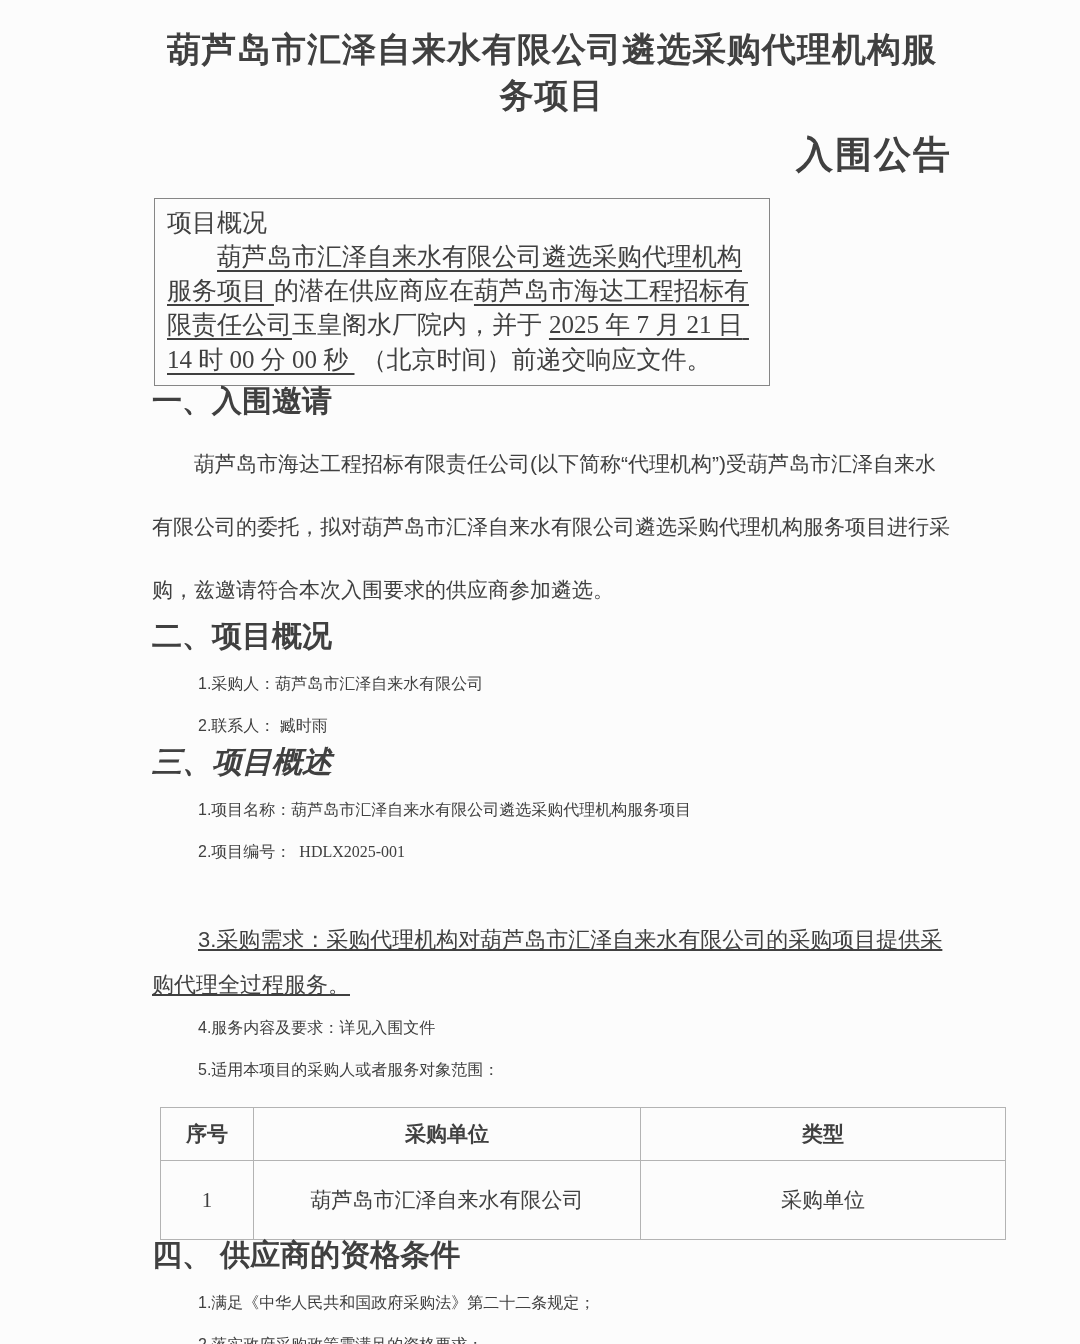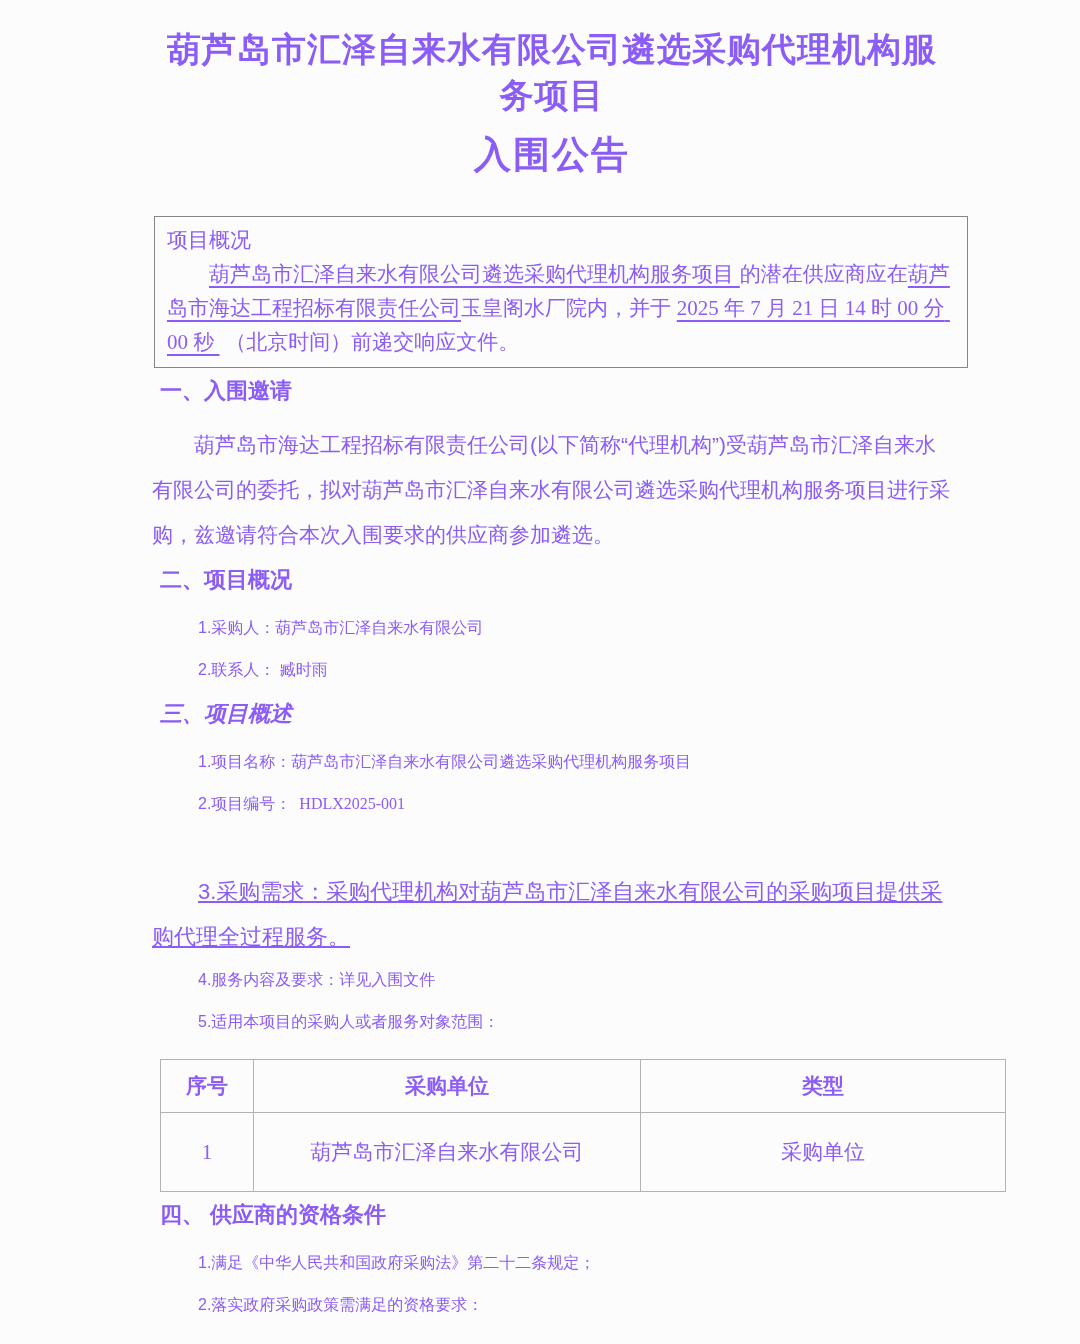--- a/index.html
+++ b/index.html
@@ -6,80 +6,80 @@
     margin: 0;
     padding: 0;
     background: #f4f4f4;
   }
   .page {
     position: relative;
     width: 1080px;
     height: 1344px;
     margin: 0 auto;
     background: #fcfcfc;
-    color: #8b5cf6;
+    color: #404040;
     font-family: "Liberation Sans", "DejaVu Sans", sans-serif;
     box-sizing: border-box;
     padding: 26px 128px 0 152px;
     overflow: hidden;
   }
   .num {
     font-family: "Liberation Serif", "DejaVu Serif", serif;
   }
   .title1 {
     font-size: 34px;
     font-weight: bold;
     text-align: center;
     line-height: 46px;
     margin: 0;
     letter-spacing: 1px;
   }
   .title2 {
     font-size: 37px;
     font-weight: bold;
-    text-align: center;
+    text-align: right;
     line-height: 50px;
     margin: 12px 0 0 0;
     letter-spacing: 2px;
   }
   .overview-box {
     box-sizing: border-box;
-    width: 814px;
-    margin-top: 36px;
+    width: 616px;
+    margin-top: 18px;
     margin-left: 2px;
     border: 1px solid #868686;
     padding: 6px 12px 8px 12px;
-    font-size: 21px;
+    font-size: 25px;
     line-height: 34px;
   }
   .overview-box .box-heading {
     white-space: pre-wrap;
   }
   .overview-box .box-para {
     margin: 0;
     text-indent: 2em;
     white-space: pre-wrap;
   }
   .u { text-decoration: underline; text-underline-offset: 5px; }
   h2.sec-heading {
-    font-size: 22px;
+    font-size: 30px;
     font-weight: bold;
-    margin: 8px;
+    margin: 0;
     padding: 0;
     line-height: 30px;
     white-space: pre-wrap;
   }
   .h1m { margin-top: 42px; }
   .h2m { margin-top: 34px; }
   .h3m { margin-top: 20px; font-style: italic; }
   .h4m { margin-top: 40px; }
   .body-para {
     margin: 16px 0 0 0;
     font-size: 21px;
-    line-height: 45px;
+    line-height: 63px;
     text-indent: 2em;
     white-space: pre-wrap;
   }
   .item-line {
     margin: 0;
     font-size: 16px;
     line-height: 42px;
     padding-left: 46px;
     white-space: pre-wrap;
   }

